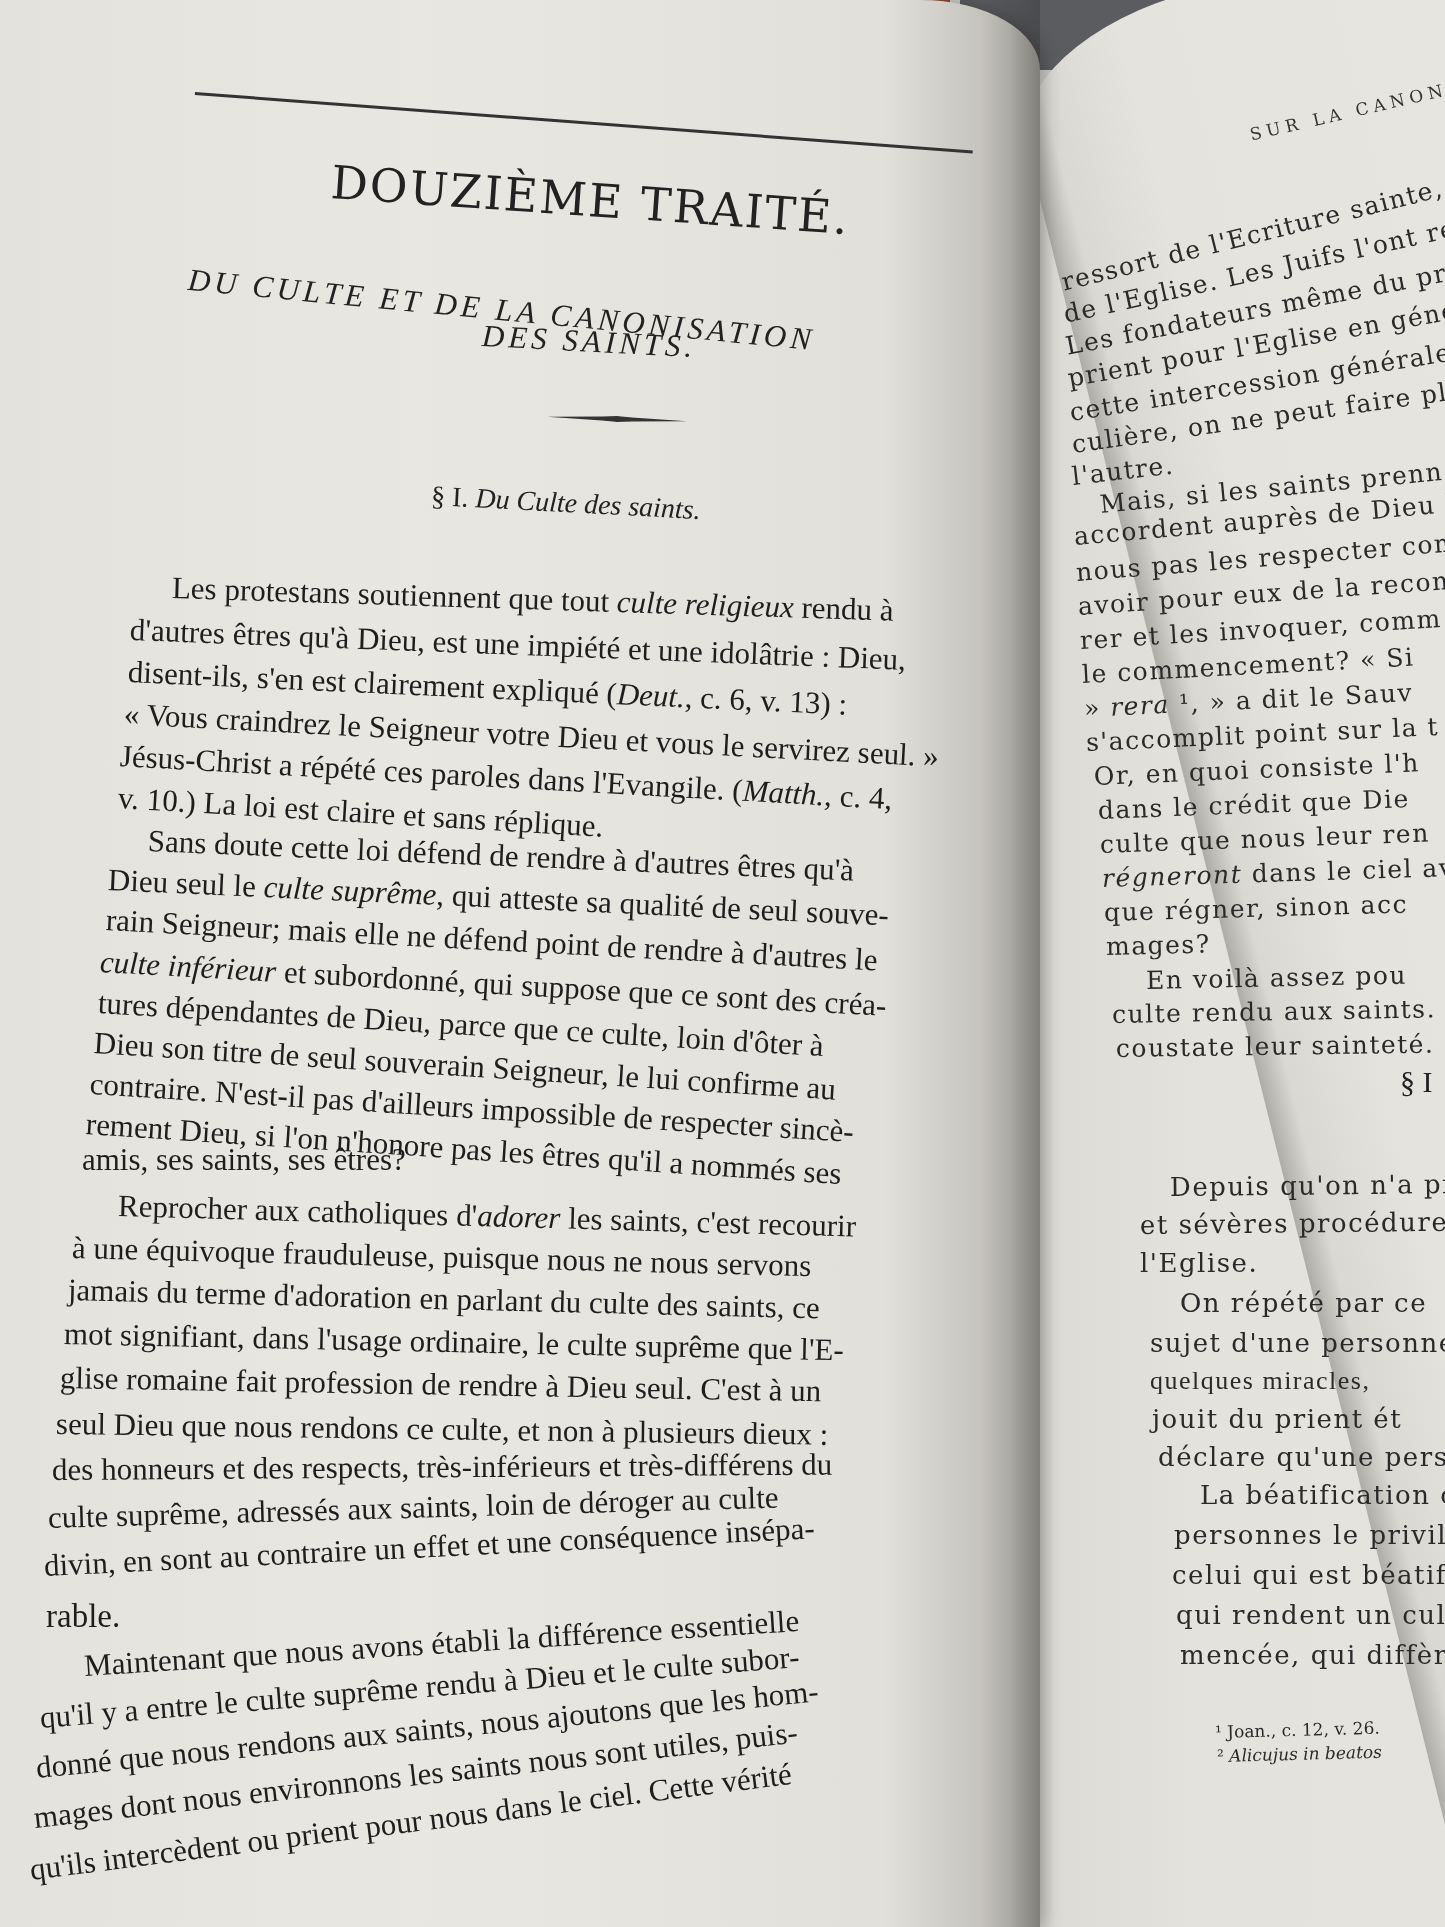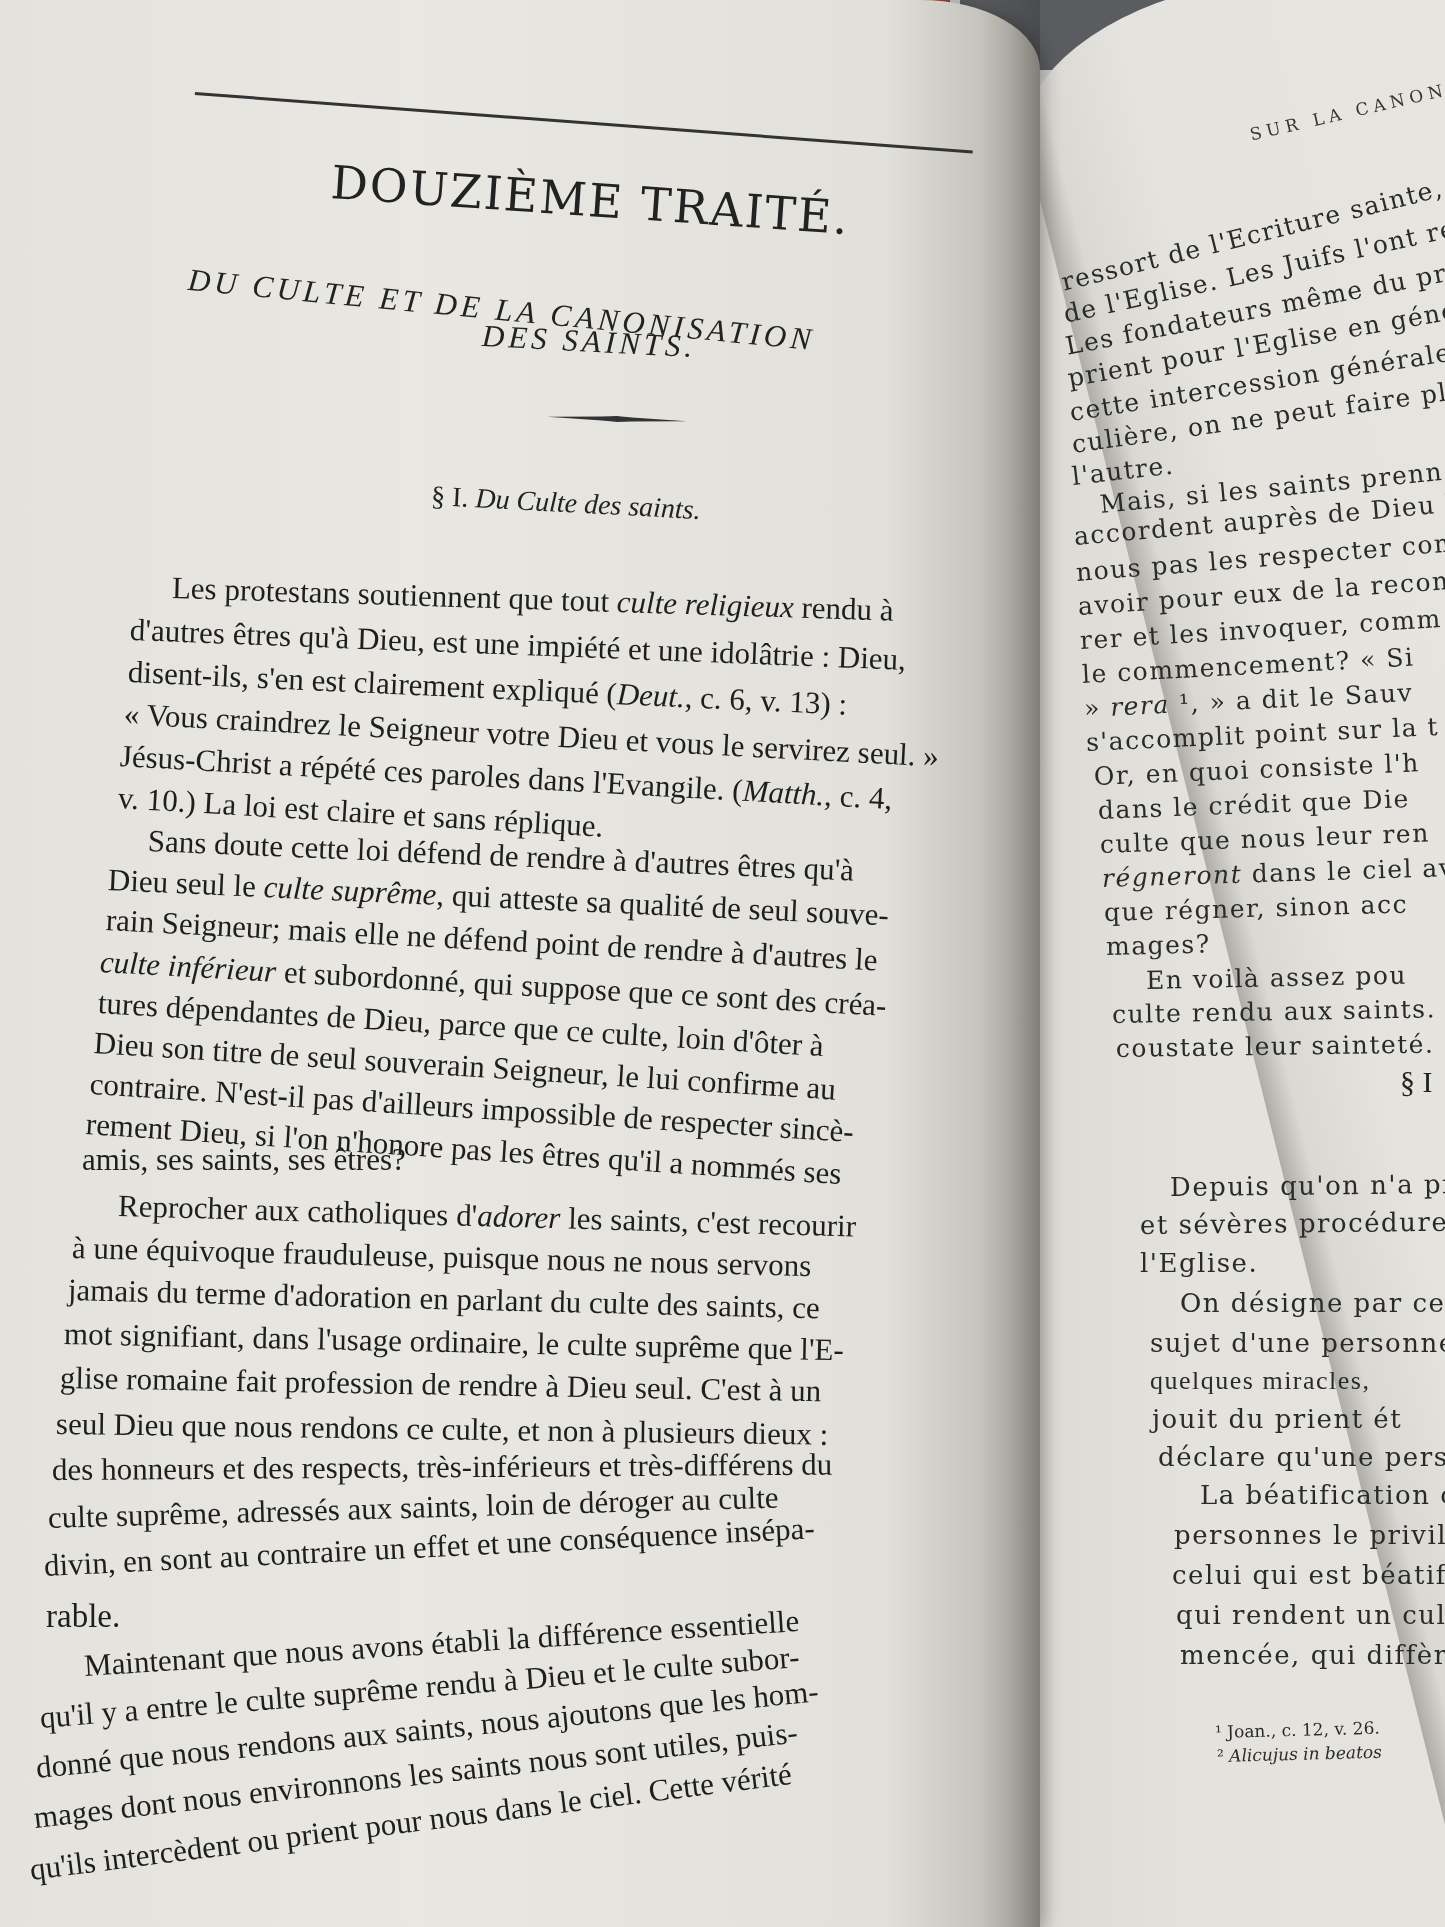--- a/index.html
+++ b/index.html
@@ -171,21 +171,21 @@
     <div class="rline" style="left: 1106px; top: 932px; transform: rotate(-1.4deg); font-size: 25px; letter-spacing: 1.5px;"><span>mages?</span></div>
     <div class="rline" style="left: 1146px; top: 966px; transform: rotate(-1.2deg); font-size: 25px; letter-spacing: 1.5px;"><span>En voilà assez pou</span></div>
     <div class="rline" style="left: 1112px; top: 1000px; transform: rotate(-1deg); font-size: 25px; letter-spacing: 1.5px;"><span>culte rendu aux saints.</span></div>
     <div class="rline" style="left: 1116px; top: 1034px; transform: rotate(-0.8deg); font-size: 25px; letter-spacing: 1.5px;"><span>coustate leur sainteté.</span></div>
   </div>
 <div class="rsection">§ I</div>
 <div id="right-lines2">
     <div class="rline" style="left: 1170px; top: 1172px; transform: rotate(-0.6deg); font-size: 26px; letter-spacing: 1.5px;"><span>Depuis qu'on n'a pr</span></div>
     <div class="rline" style="left: 1140px; top: 1210px; transform: rotate(-0.6deg); font-size: 26px; letter-spacing: 1.5px;"><span>et sévères procédure</span></div>
     <div class="rline" style="left: 1140px; top: 1248px; transform: rotate(0deg); font-size: 26px; letter-spacing: 1.5px;"><span>l'Eglise.</span></div>
-    <div class="rline" style="left: 1180px; top: 1288px; transform: rotate(0deg); font-size: 26px; letter-spacing: 1.5px;"><span>On désigne par ce</span></div>
+    <div class="rline" style="left: 1180px; top: 1288px; transform: rotate(0deg); font-size: 26px; letter-spacing: 1.5px;"><span>On répété par ce</span></div>
     <div class="rline" style="left: 1150px; top: 1328px; transform: rotate(0deg); font-size: 26px; letter-spacing: 1.5px;"><span>sujet d'une personne</span></div>
     <div class="rline" style="left: 1150px; top: 1366px; transform: rotate(0deg); font-size: 26px; letter-spacing: 1.5px; font-family: Liberation Serif, serif;"><span>quelques miracles,</span></div>
     <div class="rline" style="left: 1152px; top: 1404px; transform: rotate(0deg); font-size: 26px; letter-spacing: 1.5px;"><span>jouit du prient ét</span></div>
     <div class="rline" style="left: 1158px; top: 1442px; transform: rotate(0deg); font-size: 26px; letter-spacing: 1.5px;"><span>déclare qu'une perso</span></div>
     <div class="rline" style="left: 1200px; top: 1480px; transform: rotate(0deg); font-size: 26px; letter-spacing: 1.5px;"><span>La béatification c</span></div>
     <div class="rline" style="left: 1168px; top: 1520px; transform: rotate(0deg); font-size: 26px; letter-spacing: 1.5px; margin-left: 6px;"><span>personnes le privil</span></div>
     <div class="rline" style="left: 1172px; top: 1560px; transform: rotate(0deg); font-size: 26px; letter-spacing: 1.5px;"><span>celui qui est béatifié</span></div>
     <div class="rline" style="left: 1176px; top: 1600px; transform: rotate(0deg); font-size: 26px; letter-spacing: 1.5px;"><span>qui rendent un cult</span></div>
     <div class="rline" style="left: 1180px; top: 1640px; transform: rotate(0deg); font-size: 26px; letter-spacing: 1.5px;"><span>mencée, qui diffère</span></div>
   </div>

